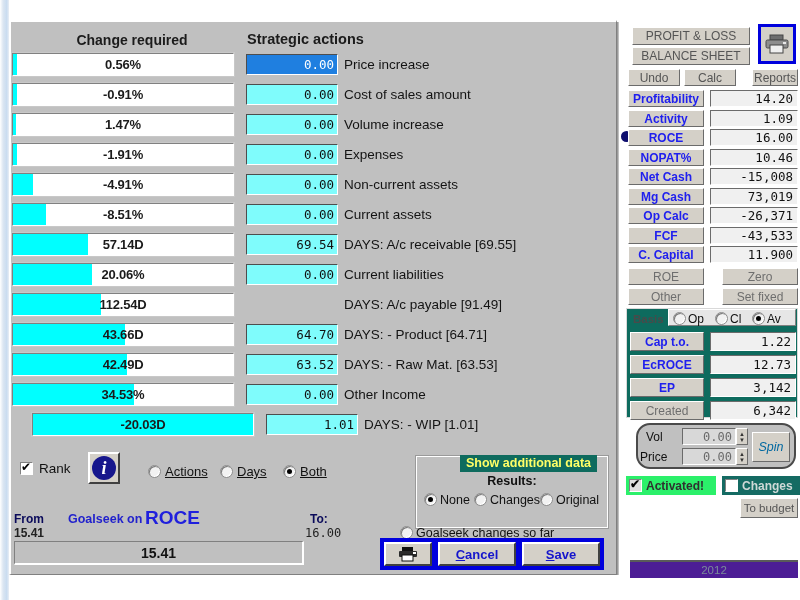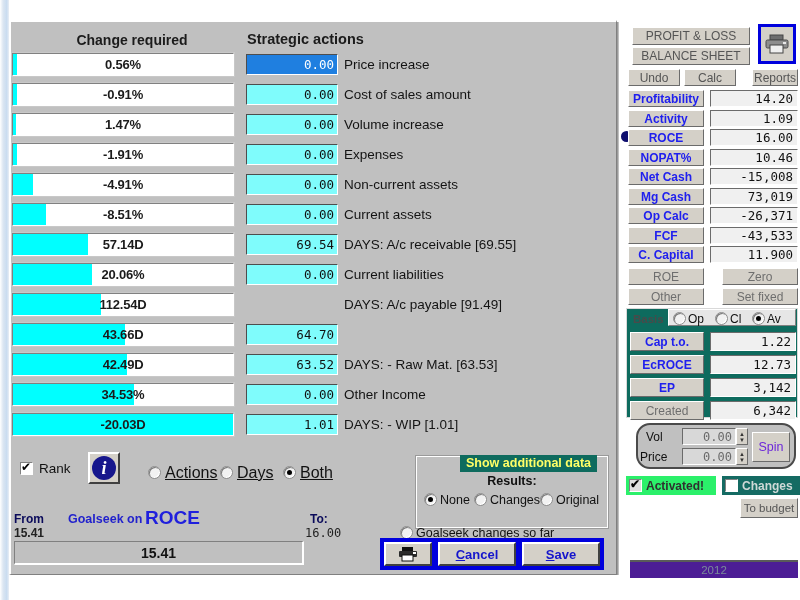--- a/index.html
+++ b/index.html
@@ -119,21 +119,21 @@
   }
   .info-circle {
     width: 24px; height: 24px; border-radius: 50%;
     background: #17178c; color: #ffffff;
     font-family: "Liberation Serif", serif;
     font-weight: bold; font-size: 18px;
     display: flex; align-items: center; justify-content: center;
     font-style: italic;
   }
 
-  .rgroup-opt { position: absolute; top: 463px; font-size: 16px; color: #111; white-space: nowrap;}
+  .rgroup-opt { position: absolute; top: 463px; font-size: 13px; color: #111; white-space: nowrap;}
   .rgroup-opt .u { text-decoration: underline; }
   .rgroup-opt span.t { margin-left: 4px; vertical-align: middle; }
 
   
   #addgroup {
     position: absolute; left: 416px; top: 456px; width: 192px; height: 72px;
     border: 1px solid #ffffff;
     outline: 1px solid #9a9a9a;
     background: #c0c0c0;
   }
@@ -272,21 +272,21 @@
     border-right: 1px solid #6b6b6b; border-bottom: 1px solid #6b6b6b;
     display: flex; flex-direction: column; align-items: center; justify-content: center;
     font-size: 6px; line-height: 6px; color: #333;
   }
   #spin-btn {
     position: absolute; left: 752px; top: 432px; width: 38px; height: 30px;
     background: #d4d0c8;
     border-top: 1px solid #ffffff; border-left: 1px solid #ffffff;
     border-right: 1px solid #6b6b6b; border-bottom: 1px solid #6b6b6b;
     display: flex; align-items: center; justify-content: center;
-    font-size: 12.5px; color: #6d28d9;
+    font-size: 12.5px; color: #0369a1; font-style: italic;
   }
 
   #activated {
     position: absolute; left: 626px; top: 476px; width: 90px; height: 19px;
     background: #2bf06a; display: flex; align-items: center; gap: 4px;
     padding-left: 3px;
     font-size: 12px; font-weight: bold; color: #303030;
   }
   #activated .cbx { background:#dedede; }
   #changes-box {
@@ -395,38 +395,39 @@
           <div class="barval">112.54D</div>
         </div>
         <div class="rowlabel">DAYS: A/c payable [91.49]</div>
       </div>
       <div class="row" style="top: 323px;">
         <div class="barcell">
           <div class="bar" style="width: 51%;"></div>
           <div class="barval">43.66D</div>
         </div>
         <div class="inputcell">64.70</div>
+        <div class="rowlabel">DAYS: - Product [64.71]</div>
       </div>
       <div class="row" style="top: 353px; padding-left: 31px;">
         <div class="barcell">
           <div class="bar" style="width: 52%;"></div>
           <div class="barval">42.49D</div>
         </div>
         <div class="inputcell">63.52</div>
         <div class="rowlabel">DAYS: - Raw Mat. [63.53]</div>
       </div>
       <div class="row" style="top: 383px;">
         <div class="barcell">
           <div class="bar" style="width: 55%;"></div>
           <div class="barval">34.53%</div>
         </div>
         <div class="inputcell">0.00</div>
         <div class="rowlabel">Other Income</div>
       </div>
-      <div class="row" style="top: 413px;">
+      <div class="row" style="top: 413px; margin-left: 20px;">
         <div class="barcell">
           <div class="bar" style="width: 100%;"></div>
           <div class="barval">-20.03D</div>
         </div>
         <div class="inputcell">1.01</div>
         <div class="rowlabel">DAYS: - WIP [1.01]</div>
       </div>
     </div>
 
   <div id="rank-wrap">

